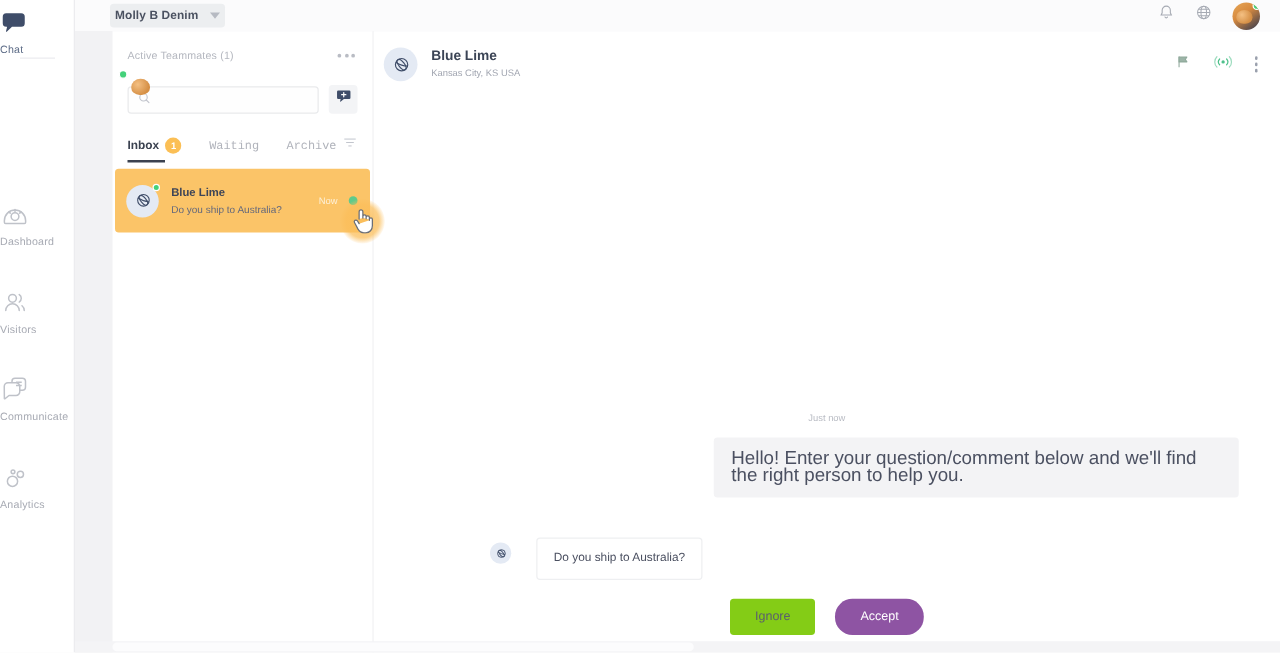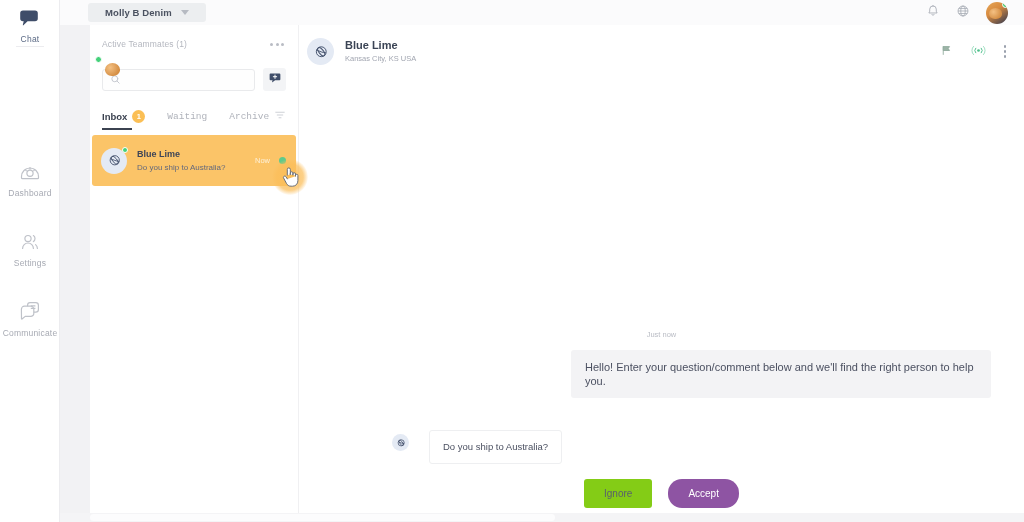--- a/index.html
+++ b/index.html
@@ -14,21 +14,21 @@
   
   .rail {
     width: 60px; height: 522px;
     background: #ffffff;
     border-right: 1px solid #ececef;
     position: relative; flex: 0 0 60px;
   }
   .rail-item {
     width: 60px;
     display: flex; flex-direction: column;
-    align-items: center; justify-content: center;
+    align-items: flex-start; justify-content: center;
     gap: 4px; cursor: pointer;
   }
   .rail-item .ico { width: 24px; height: 24px; display: block; }
   .rail-item .lbl {
     font-size: 8.5px; letter-spacing: .2px;
     color: #a7aab3; white-space: nowrap;
   }
   .rail-item.active .lbl { color: #5c6b86; }
   .rail-top { position: absolute; top: 6px; left: 0; }
   .rail-divider {
@@ -42,21 +42,21 @@
   .topbar {
     height: 25px; width: 964px;
     background: #fbfbfc;
     display: flex; align-items: center;
     padding: 0 14px 0 28px;
     position: relative;
   }
   .org-chip {
     display: inline-flex; align-items: center; gap: 9px;
     background: #eceef0; border-radius: 3px;
-    padding: 4px 17px; cursor: pointer;
+    padding: 4px 4px; cursor: pointer;
   }
   .org-chip .name {
     font-size: 9.5px; font-weight: bold; color: #4a5160; letter-spacing: .1px;
   }
   .caret {
     width: 0; height: 0;
     border-left: 4px solid transparent;
     border-right: 4px solid transparent;
     border-top: 5px solid #b6bac2;
   }
@@ -206,21 +206,21 @@
     flex: 1; position: relative;
     padding: 0 33px; overflow: hidden;
   }
   .msg-time {
     text-align: center; font-size: 7.5px;
     color: #b9bcc4; margin-top: 252px;
   }
   .row-agent { display: flex; justify-content: flex-end; margin-top: 11px; }
   .bubble-agent {
     background: #f3f3f5; border-radius: 3px;
-    padding: 10px 14px; font-size: 11px;
+    padding: 10px 14px; font-size: 15px;
     color: #4b5061; max-width: 420px; line-height: 14px;
   }
   .row-visitor { display: flex; align-items: flex-start; margin-top: 32px; padding-left: 60px; }
   .mini-avatar {
     width: 17px; height: 17px; border-radius: 50%;
     background: #e4eaf4; flex: 0 0 17px;
     display: flex; align-items: center; justify-content: center;
     margin-top: 4px;
   }
   .bubble-visitor {
@@ -293,34 +293,44 @@
 
       <div class="rail-item">
         <span class="ico">
           <svg width="24" height="24" viewBox="0 0 24 24" fill="none" stroke="#bfc2c9" stroke-width="1.2" stroke-linecap="round">
             <circle cx="10" cy="8.6" r="3.1"></circle>
             <path d="M4.6 18.4a5.4 5.4 0 0 1 10.8 0"></path>
             <path d="M15.4 5.6a3.6 3.6 0 0 1 0 6"></path>
             <path d="M17.6 14.6a5 5 0 0 1 1.8 3.8"></path>
           </svg>
         </span>
-        <span class="lbl">Settings</span>
+        <span class="lbl">Visitors</span>
       </div>
 
       <div class="rail-item">
         <span class="ico">
           <svg width="24" height="24" viewBox="0 0 24 24" fill="none" stroke="#bfc2c9" stroke-width="1.2" stroke-linejoin="round">
             <path d="M3.4 9.2a3 3 0 0 1 3-3h6.4a3 3 0 0 1 3 3v4.2a3 3 0 0 1-3 3H7.2l-3.2 2.6a.3.3 0 0 1-.5-.25z"></path>
             <path d="M9.6 6.2V5a2.4 2.4 0 0 1 2.4-2.4h5.8A2.6 2.6 0 0 1 20.4 5.2v4.4a2.6 2.6 0 0 1-2.6 2.6h-2"></path>
             <path d="M12.8 5.8h4.6M12.8 8.4h4.6"></path>
           </svg>
         </span>
         <span class="lbl">Communicate</span>
       </div>
 
+      <div class="rail-item">
+        <span class="ico">
+          <svg width="24" height="24" viewBox="0 0 24 24" fill="none" stroke="#bfc2c9" stroke-width="1.2">
+            <circle cx="10" cy="15" r="4.1"></circle>
+            <circle cx="16.3" cy="9.4" r="2.5"></circle>
+            <circle cx="10.4" cy="7.4" r="1.5"></circle>
+          </svg>
+        </span>
+        <span class="lbl">Analytics</span>
+      </div>
 
 
     </div>
   </div>
 
   <div class="stage">
 
     <div class="topbar">
       <div class="org-chip">
         <span class="name">Molly B Denim</span>

